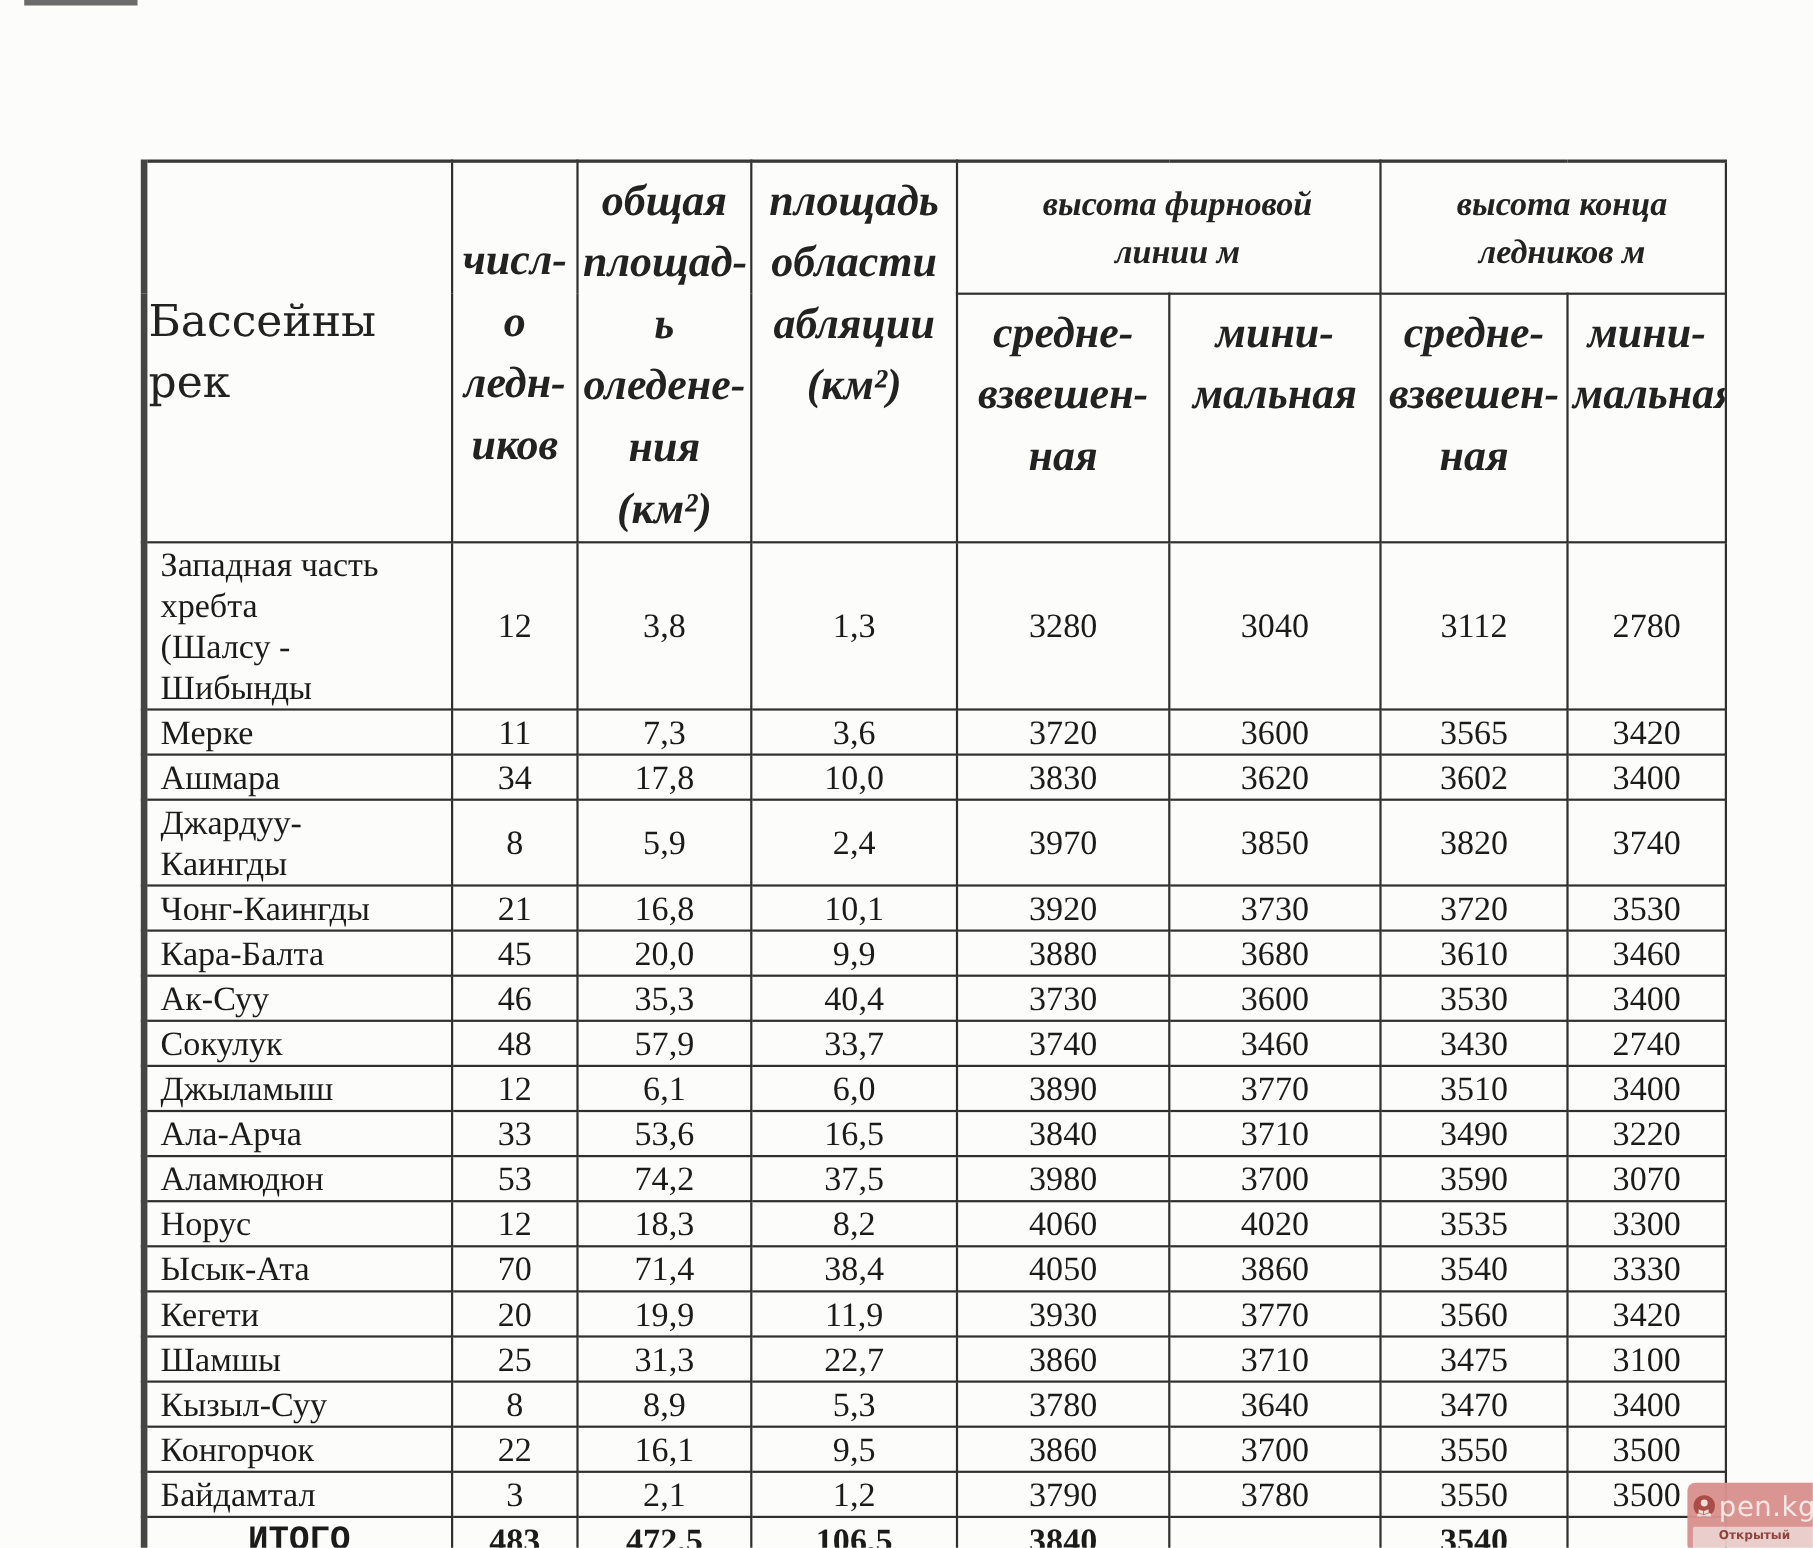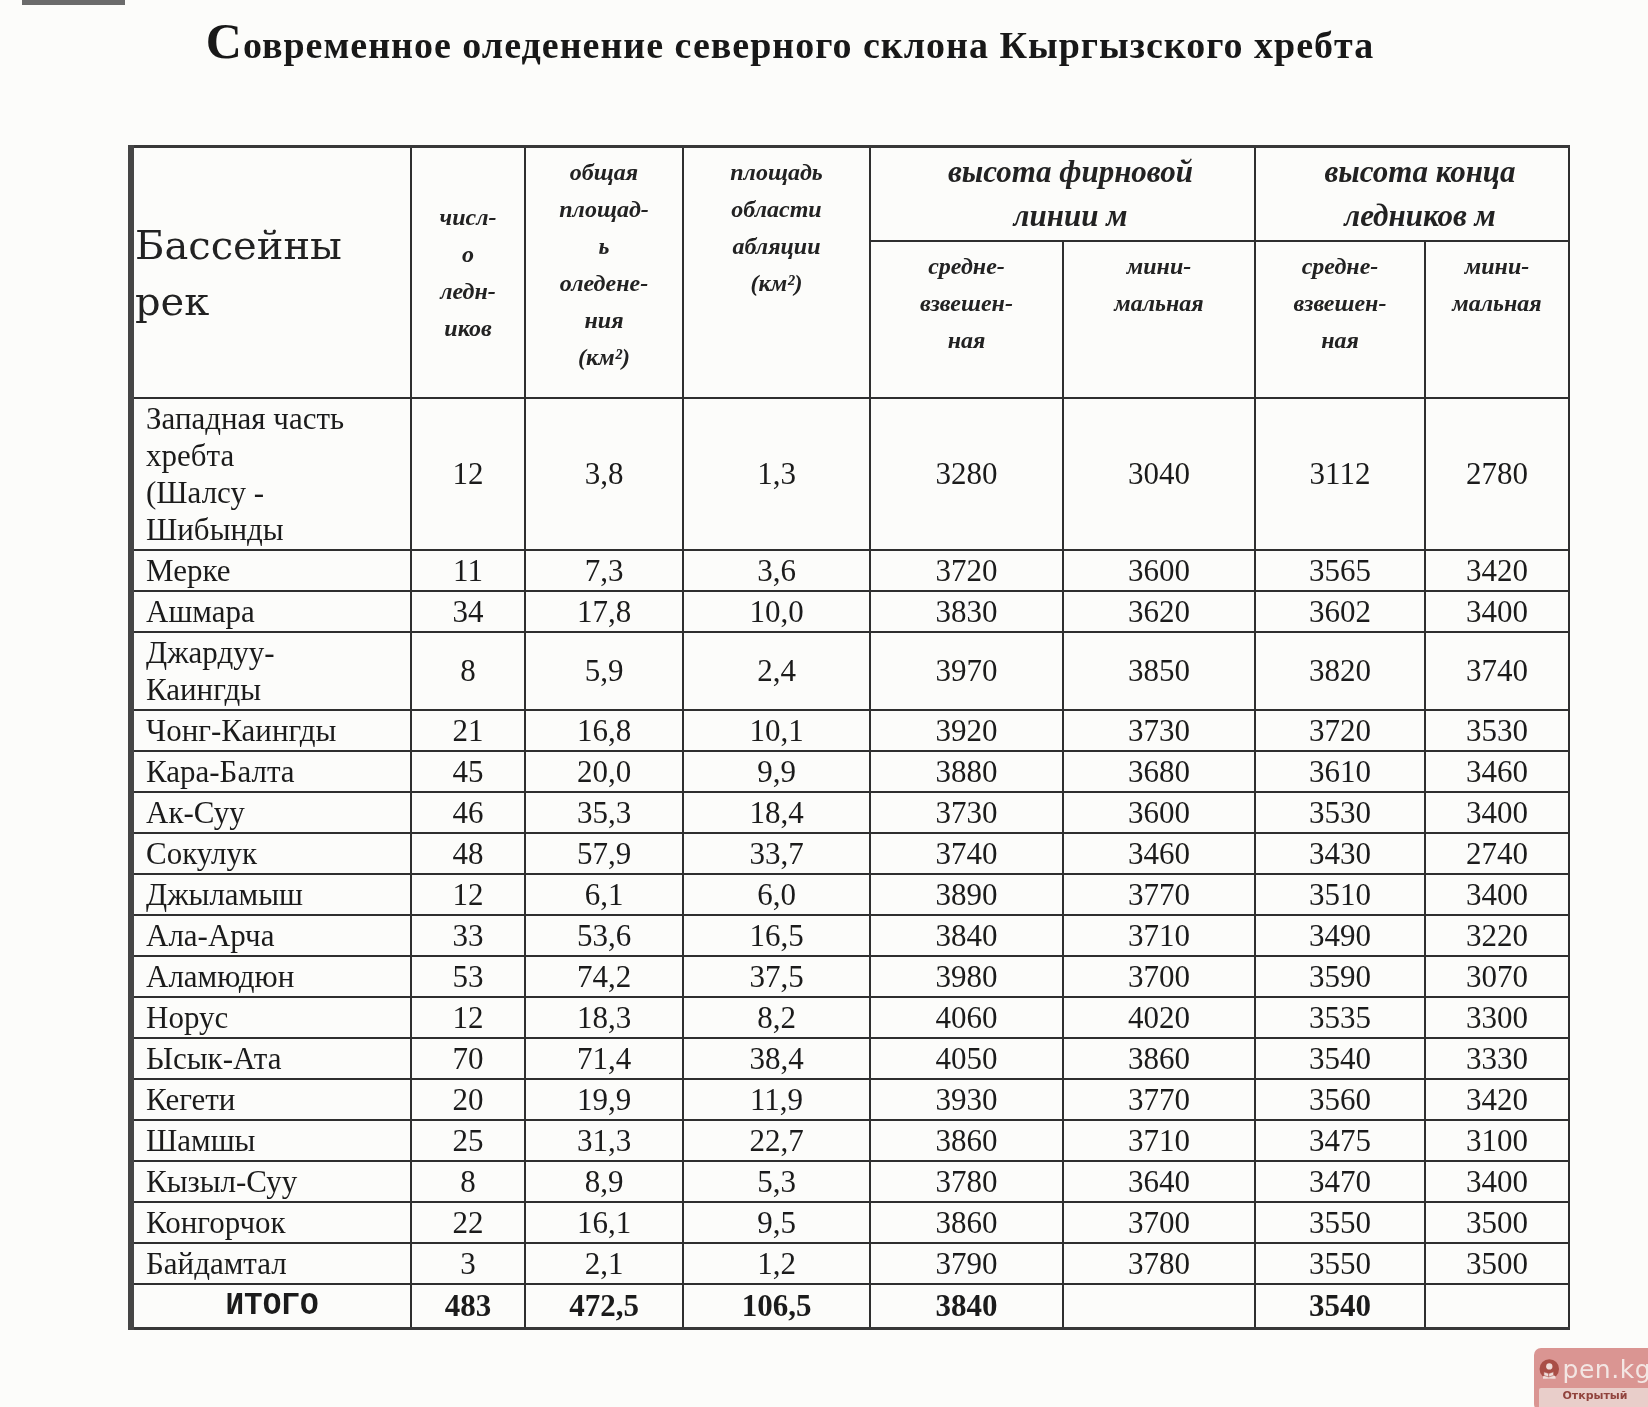--- a/index.html
+++ b/index.html
@@ -47,22 +47,22 @@
     overflow: hidden;
   }
   table.glacier { border-left: 6px solid #454545; border-top: 3px solid #383838; border-bottom: 3px solid #383838; }
 
   th.corner {
     font-family: "DejaVu Serif", serif;
     font-weight: normal; font-size: 40px; line-height: 56px;
     text-align: left; vertical-align: middle; color: #222;
   }
   th.ital {
-    font-style: italic; font-weight: bold; font-size: 24px;
-    line-height: 37px; text-align: center; color: #222;
+    font-style: italic; font-weight: bold; font-size: 40px;
+    line-height: 56px; text-align: center; color: #222;
     padding: 2px 4px;
   }
   th.vtop { vertical-align: top; padding-top: 6px; }
   th.vmid { vertical-align: middle; }
   th.group { font-size: 31px; line-height: 44px; vertical-align: middle; padding-left: 20px; }
   thead tr.r1 { height: 88px; }
   thead tr.r2 { height: 157px; }
 
   tbody tr { height: 40px; }
   tbody tr.total { height: 44px; }
@@ -100,21 +100,20 @@
   }
 </style>
 </head>
 <body>
 
 <div class="page">
 
   <div class="scan-bar"></div>
 
   <div class="title-block">
-    <div class="title-line1">Современное оледенение северного склона Кыргызского хребта</div>
   </div>
 
   <table class="glacier">
     <colgroup>
       <col style="width:280px">
         <col style="width:114px">
         <col style="width:158px">
         <col style="width:187px">
       <col style="width:193px">
         <col style="width:192px">
@@ -219,21 +218,21 @@
           <td class="val">9,9</td>
           <td class="val">3880</td>
           <td class="val">3680</td>
           <td class="val">3610</td>
           <td class="val">3460</td>
         </tr>
         <tr>
           <td class="label">Ак-Суу</td>
           <td class="val">46</td>
           <td class="val">35,3</td>
-          <td class="val">18,4</td>
+          <td class="val">40,4</td>
           <td class="val">3730</td>
           <td class="val">3600</td>
           <td class="val">3530</td>
           <td class="val">3400</td>
         </tr>
         <tr>
           <td class="label">Сокулук</td>
           <td class="val">48</td>
           <td class="val">57,9</td>
           <td class="val">33,7</td>

